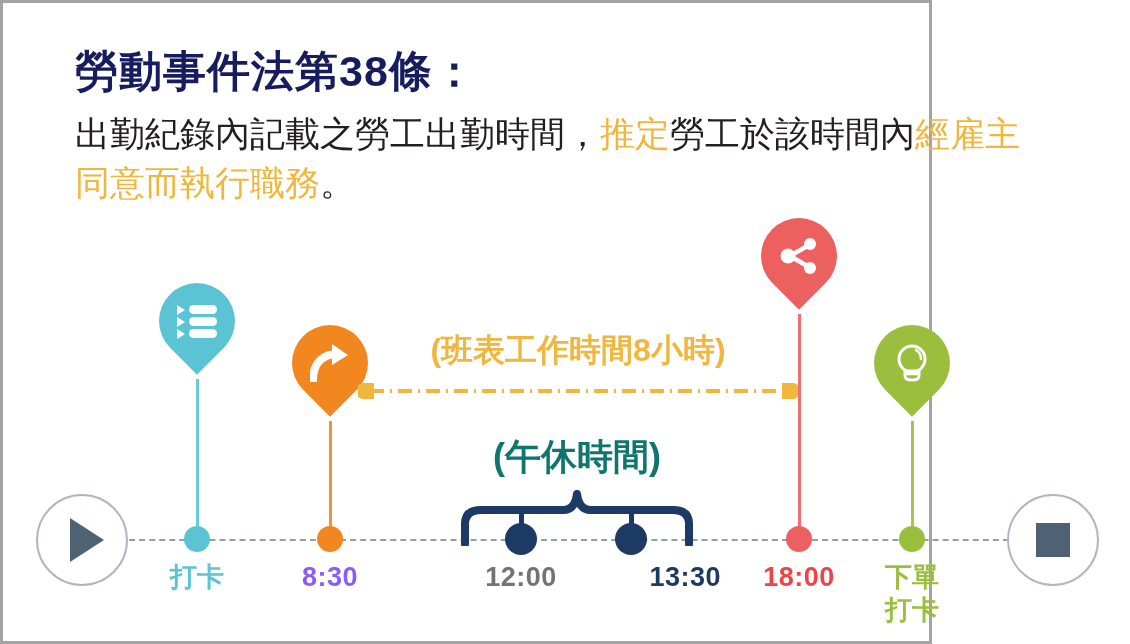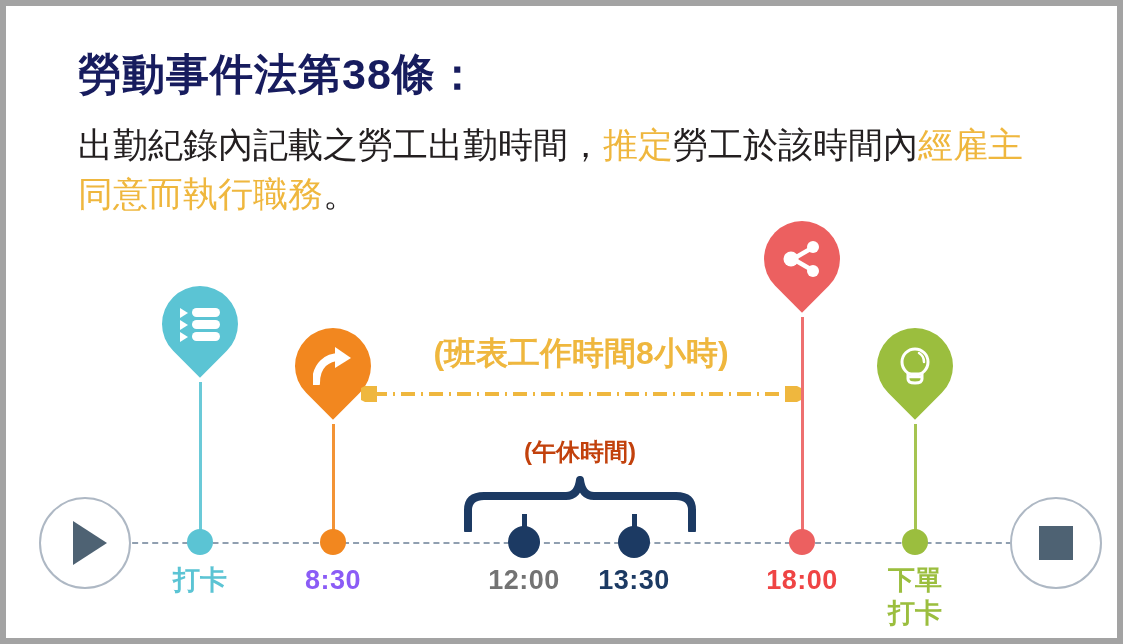--- a/index.html
+++ b/index.html
@@ -8,45 +8,45 @@
   html, body {
     width: 1130px;
     height: 644px;
     background: #ffffff;
     font-family: "Liberation Sans", "DejaVu Sans", sans-serif;
     overflow: hidden;
   }
 
   #stage {
     position: relative;
-    width: 1123px;
+    width: 932px;
     height: 644px;
     background: #ffffff;
-    border: 6px solid #a3a3a3;
+    border: 3px solid #a3a3a3;
   }
 
   
   #heading-block {
     position: absolute;
     left: 72px;
     top: 44px;
     width: 980px;
   }
 
   #page-title {
     font-size: 43px;
     font-weight: bold;
     color: #171C5E;
     letter-spacing: 1px;
     line-height: 1.15;
     white-space: nowrap;
   }
 
   #body-paragraph {
-    margin-top: 22px;
+    margin-top: 14px;
     font-size: 35px;
     line-height: 1.38;
     color: #231f20;
     letter-spacing: 0px;
     max-width: 960px;
   }
   .hl { color: #EFB73E; }
 
   
   #axis-line {
@@ -169,23 +169,23 @@
 
   
   #lunch-annotation {
     position: absolute;
     left: 452px;
     top: 430px;
     width: 244px;
     text-align: center;
   }
   #lunch-annotation-label {
-    font-size: 24px;
+    font-size: 36px;
     font-weight: bold;
-    color: #c2410c;
+    color: #0f766e;
     white-space: nowrap;
   }
   #lunch-brace {
     margin-top: 6px;
   }
 </style>
 </head>
 <body>
 
 <div id="stage">
@@ -245,21 +245,21 @@
       <div class="milestone" style="left: 518px;">
         <div class="stem" style="top: 508px; height: 16px; width: 5px; left: -2.5px; background: rgb(28, 58, 99);"></div>
         <div class="dot" style="background: rgb(28, 58, 99); width: 32px; height: 32px; margin-left: -16px; margin-top: -16px;"></div>
         <div class="milestone-label time" style="color: #737373;">
           <div>12:00</div>
         </div>
       </div>
       <div class="milestone" style="left: 628px;">
         <div class="stem" style="top: 508px; height: 16px; width: 5px; left: -2.5px; background: rgb(28, 58, 99);"></div>
         <div class="dot" style="background: rgb(28, 58, 99); width: 32px; height: 32px; margin-left: -16px; margin-top: -16px;"></div>
-        <div class="milestone-label time" style="color: rgb(28, 58, 99);">
+        <div class="milestone-label time" style="color: rgb(28, 58, 99); text-align: right;">
           <div>13:30</div>
         </div>
       </div>
       <div class="milestone" style="left: 796px;">
         <div class="pin" style="top: 215px; background: rgb(236, 96, 96);">
           <div class="pin-glyph">
             <svg width="38" height="38" viewBox="0 0 38 38">
         <line x1="10" y1="19" x2="29" y2="8" stroke="white" stroke-width="4.5"></line>
         <line x1="10" y1="19" x2="29" y2="30" stroke="white" stroke-width="4.5"></line>
         <circle cx="8" cy="19" r="7.5" fill="white"></circle>

